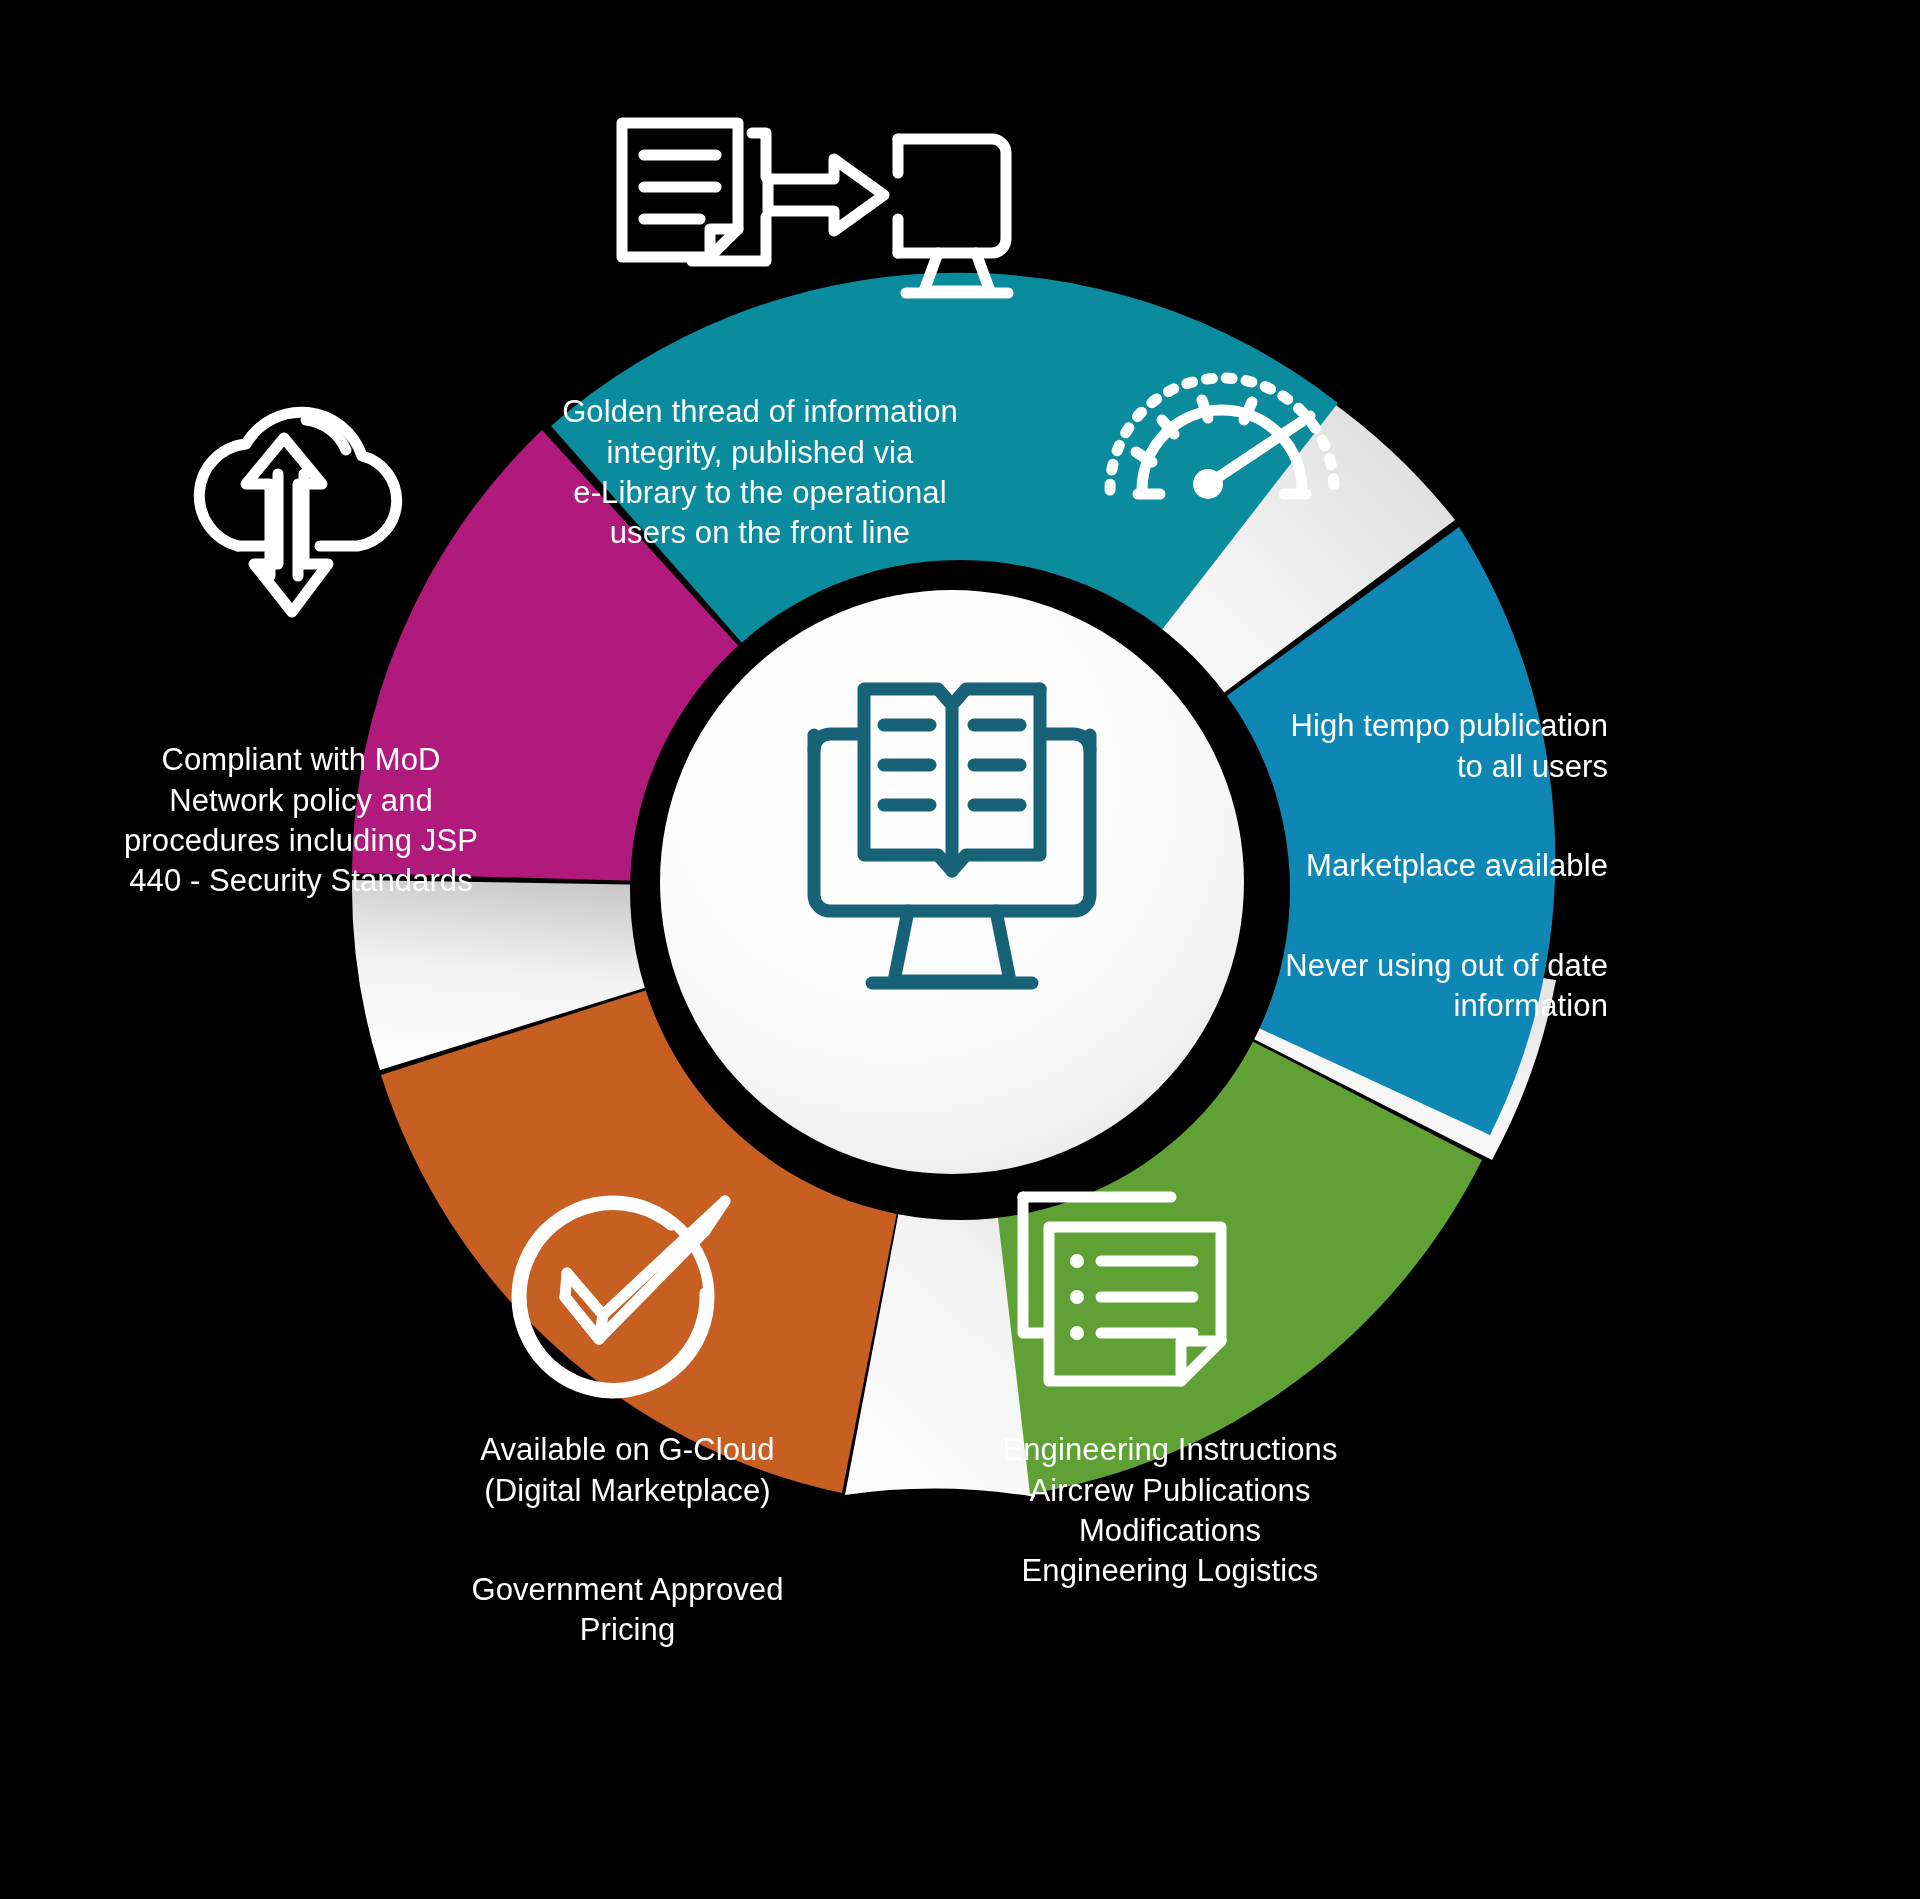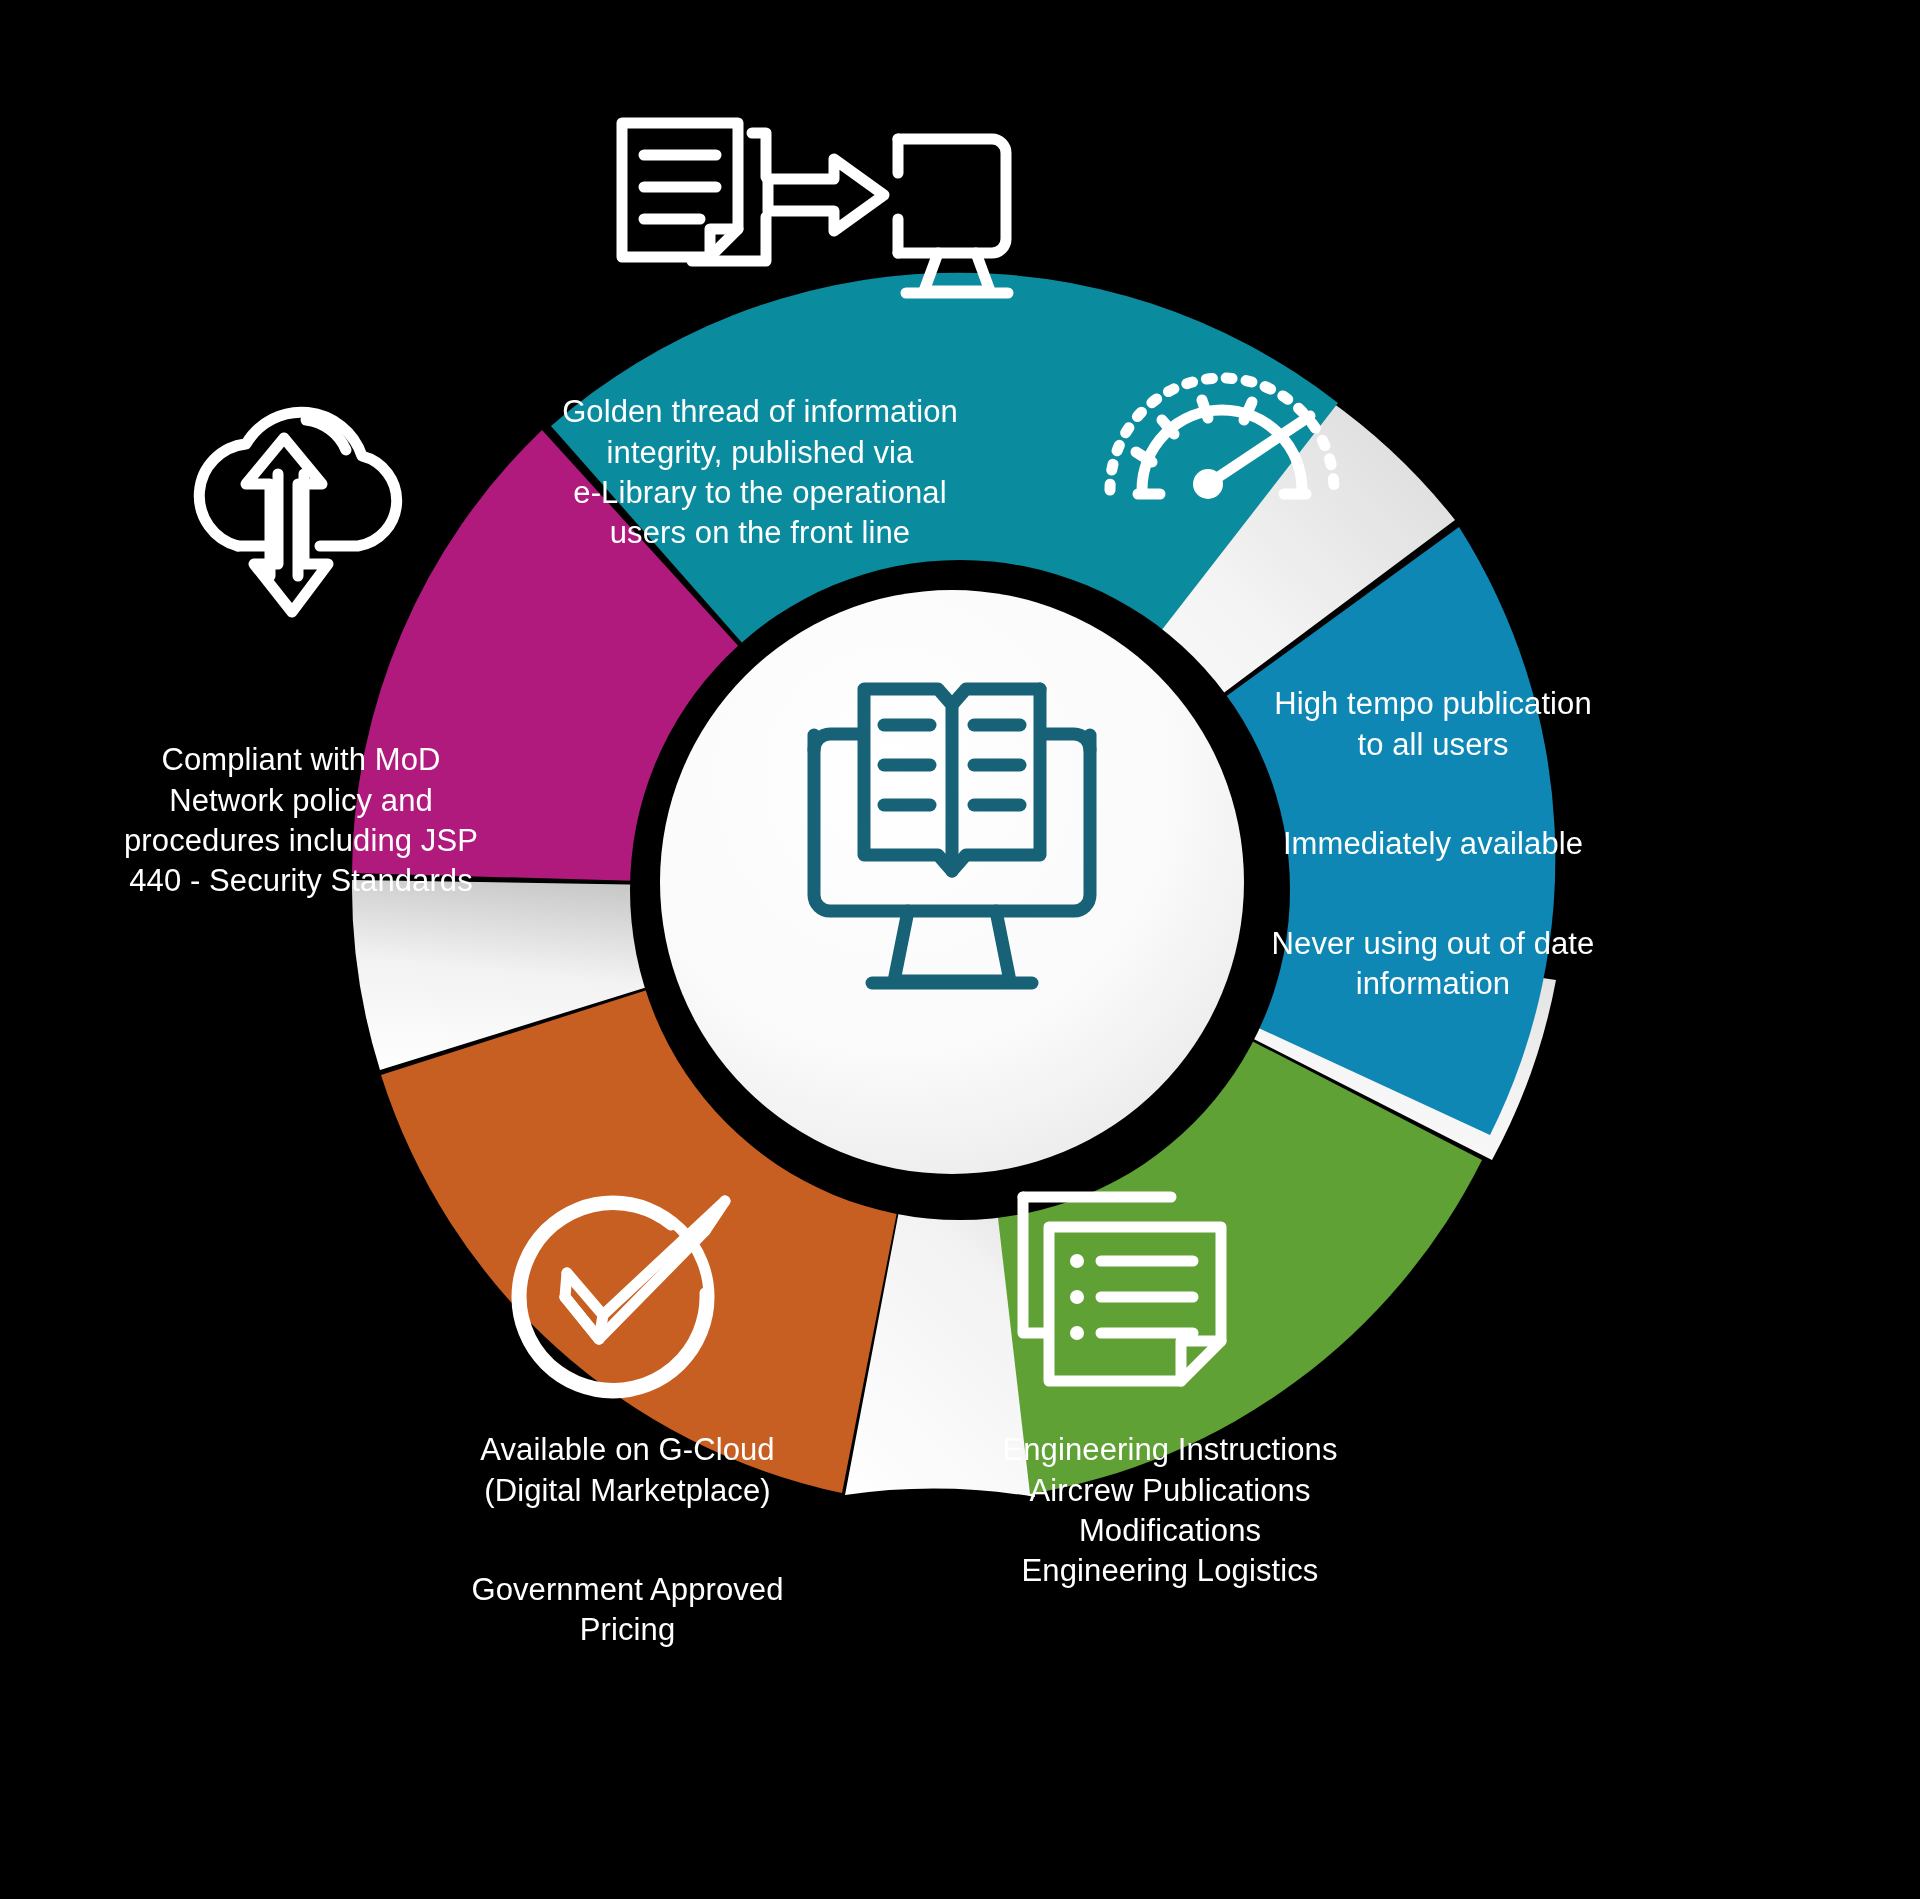--- a/index.html
+++ b/index.html
@@ -33,21 +33,21 @@
     font-size: 31px;
     line-height: 1.30;
     letter-spacing: 0.1px;
     white-space: pre-line;
     pointer-events: none;
   }
   .seg-text .para + .para { margin-top: 19px; }
 
   
   #txt-top   { left: 540px;  top: 352px;  width: 440px; }
-  #txt-right { left: 1258px; top: 644px;  width: 350px; }
+  #txt-right { left: 1258px; top: 666px;  width: 350px; text-align: right; }
   #txt-green { left: 1000px; top: 1390px; width: 340px; }
   #txt-orange{ left: 455px;  top: 1390px; width: 345px; }
   #txt-magenta{left: 111px;  top: 700px;  width: 380px; }
 
   #center-label {
     position: absolute;
     left: 585px;
     top: 1035px;
     width: 370px;
     text-align: center;
@@ -255,21 +255,21 @@
   <div class="seg-text" id="txt-top">
     <div class="para">Golden thread of information
 integrity, published via
 e-Library to the operational
 users on the front line</div>
   </div>
 
   <div class="seg-text" id="txt-right">
     <div class="para">High tempo publication
 to all users</div>
-    <div class="para">Immediately available</div>
+    <div class="para">Marketplace available</div>
     <div class="para">Never using out of date
 information</div>
   </div>
 
   <div class="seg-text" id="txt-green">
     <div class="para">Engineering Instructions
 Aircrew Publications
 Modifications
 Engineering Logistics</div>
   </div>

